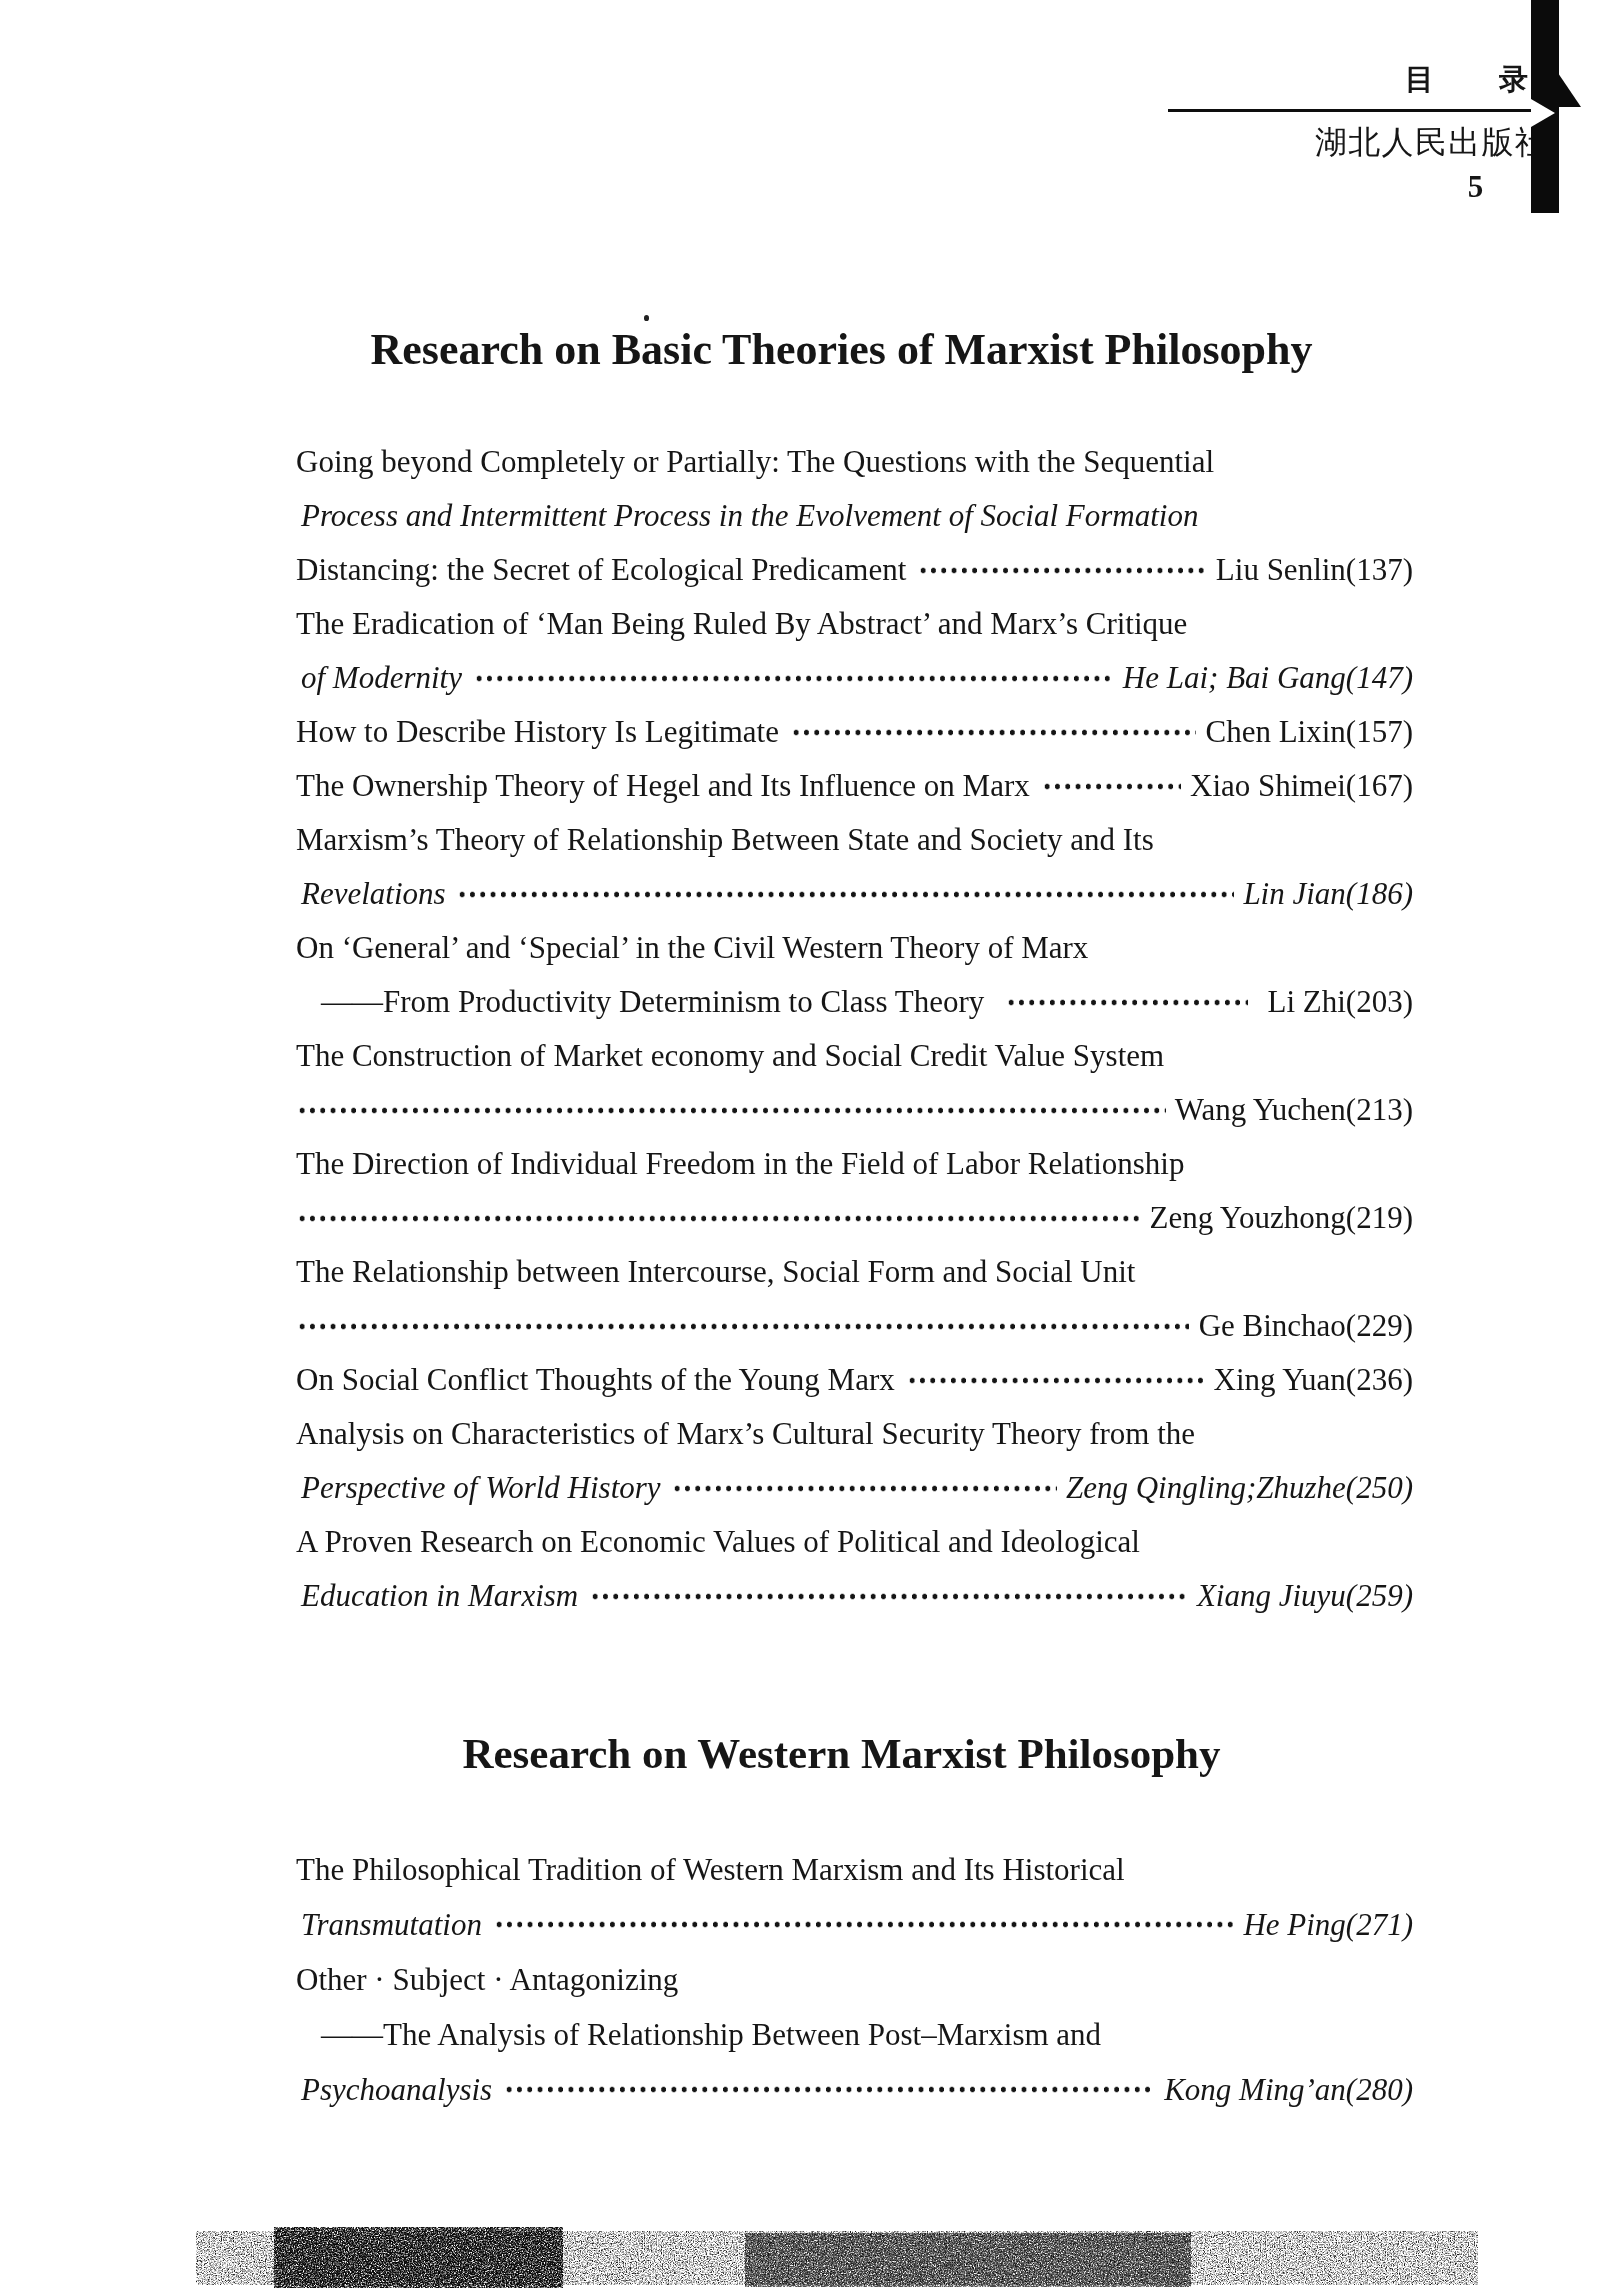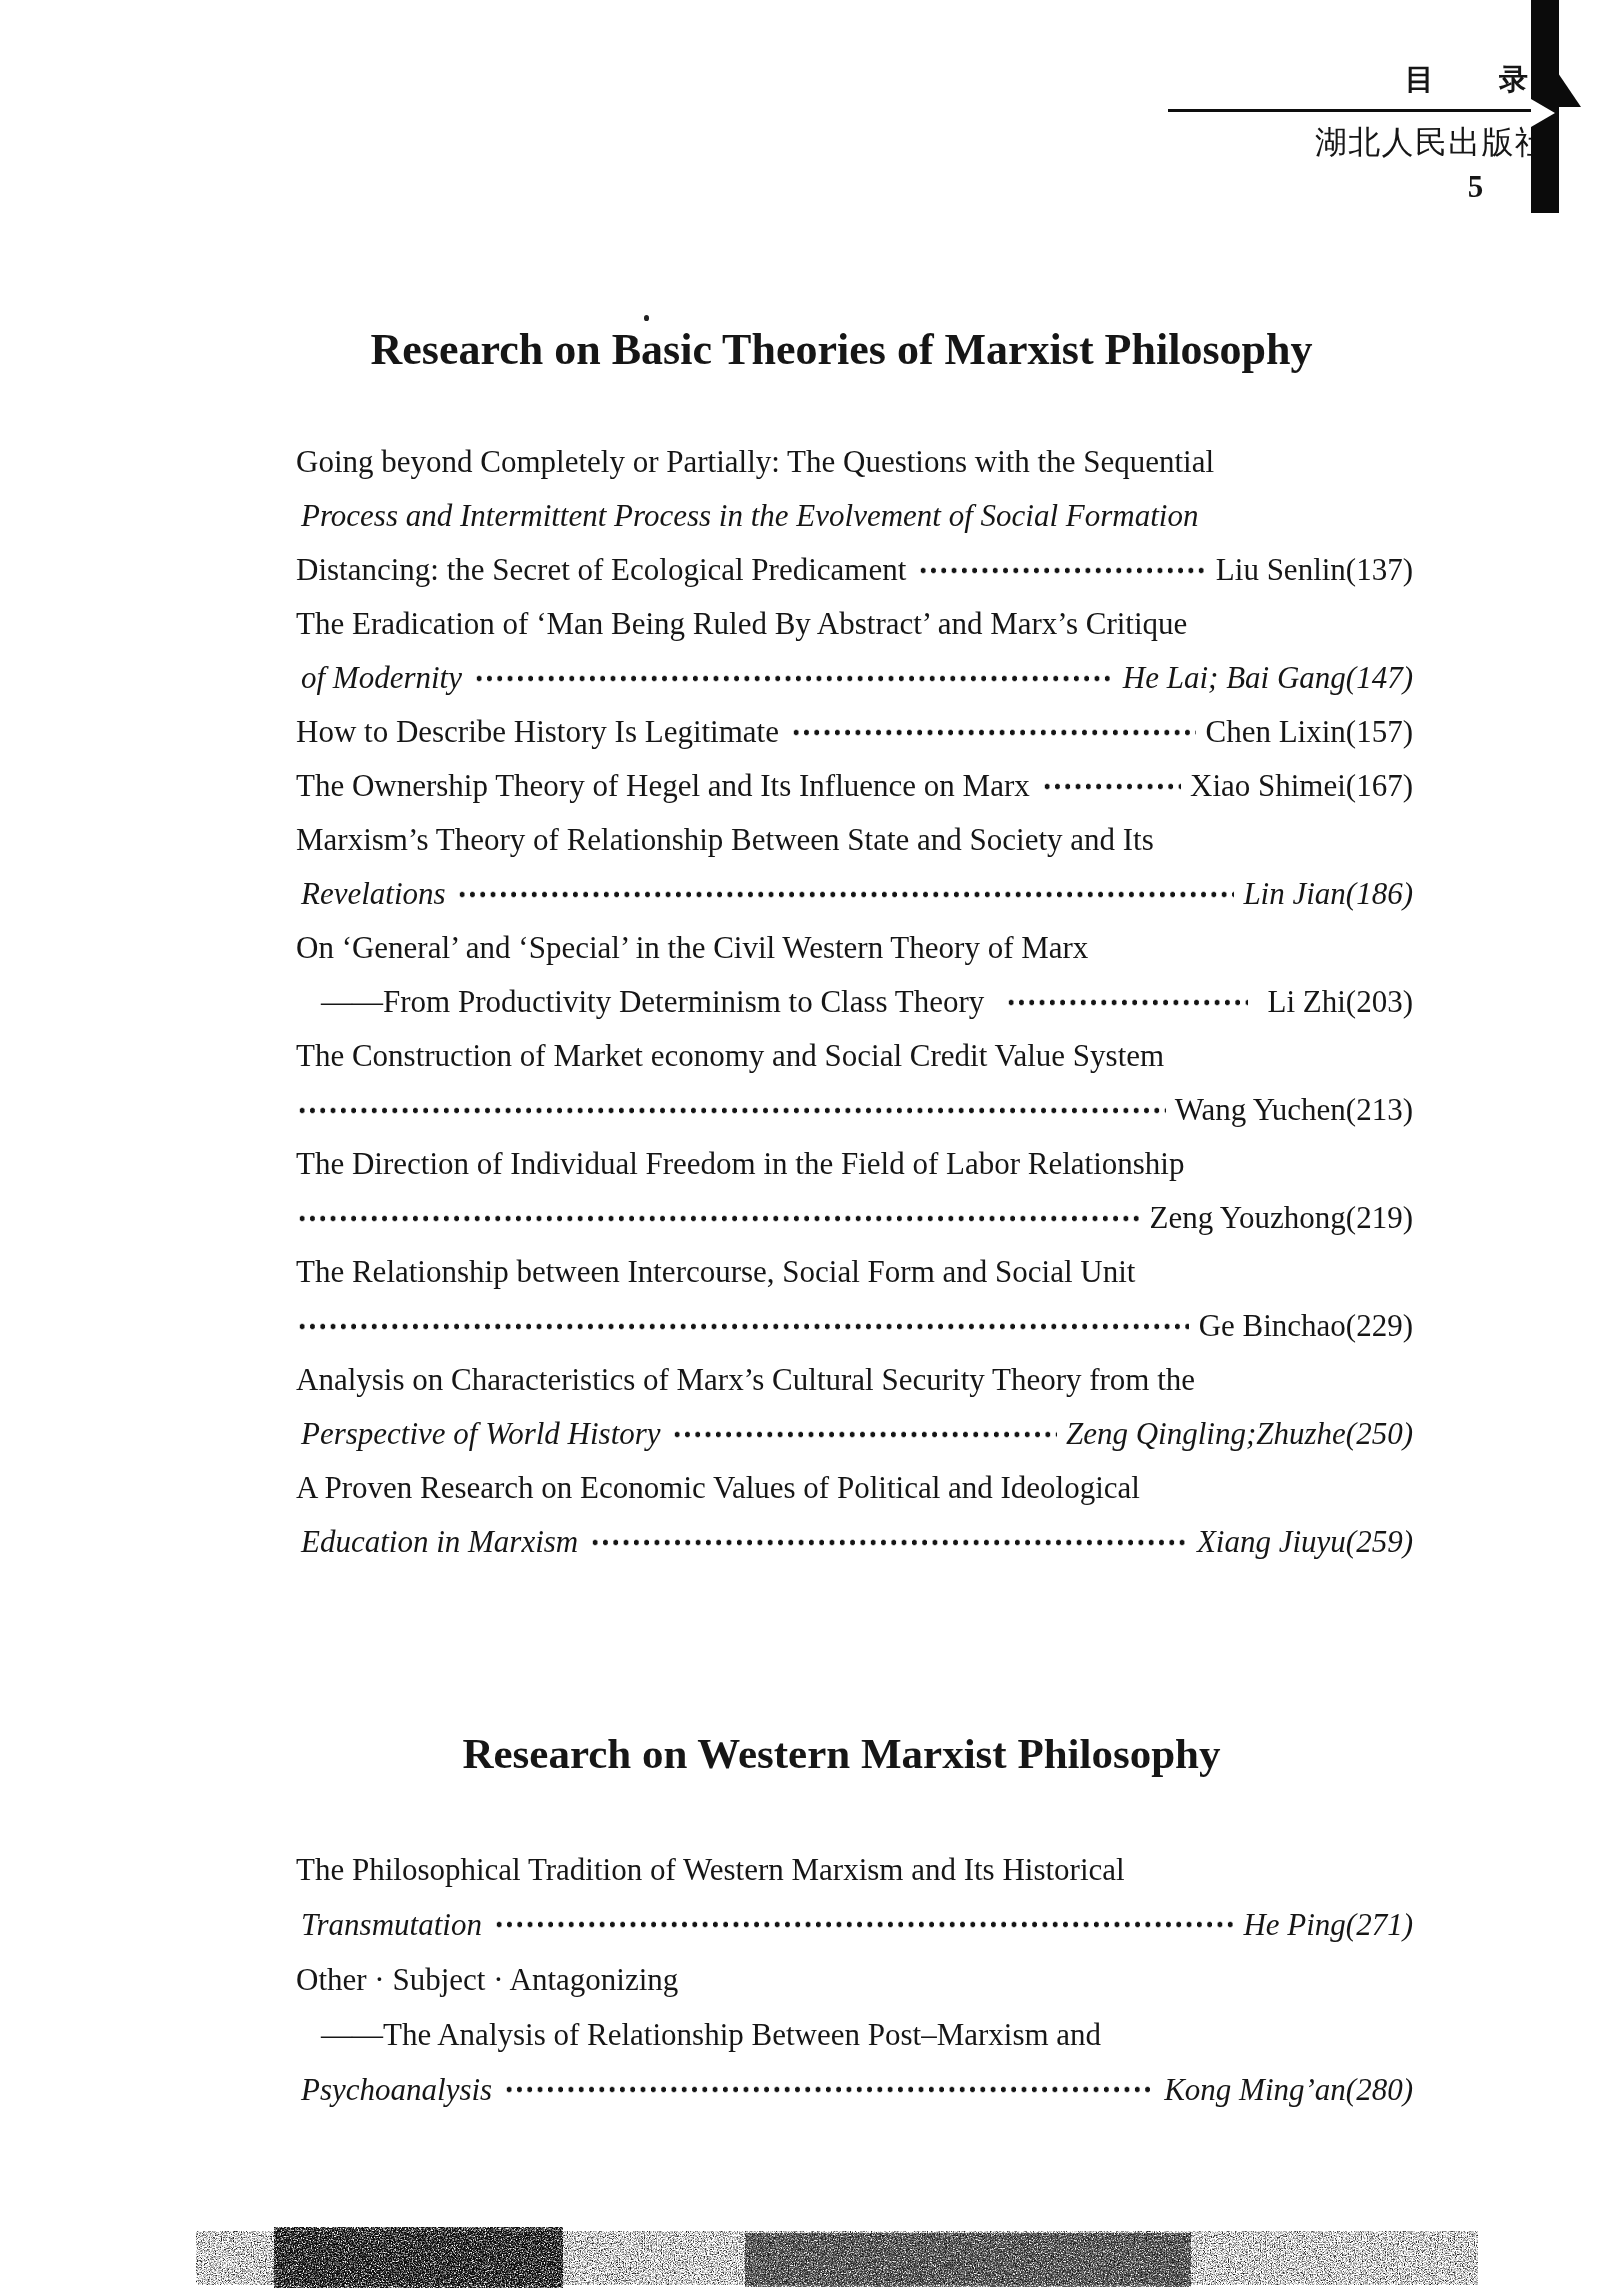--- a/index.html
+++ b/index.html
@@ -177,20 +177,25 @@
         <span class="leader"></span>
         <span class="author">Zeng Youzhong(219)</span>
       </div>
       <div class="line indent-0">
         <span class="pre">The Relationship between Intercourse, Social Form and Social Unit</span>
       </div>
       <div class="line indent-0">
         <span class="pre"></span>
         <span class="leader"></span>
         <span class="author">Ge Binchao(229)</span>
+      </div>
+      <div class="line indent-0">
+        <span class="pre">On Social Conflict Thoughts of the Young Marx</span>
+        <span class="leader"></span>
+        <span class="author">Xing Yuan(236)</span>
       </div>
       <div class="line indent-0">
         <span class="pre">Analysis on Characteristics of Marx’s Cultural Security Theory from the</span>
       </div>
       <div class="line indent-1">
         <span class="pre">Perspective of World History</span>
         <span class="leader"></span>
         <span class="author">Zeng Qingling;Zhuzhe(250)</span>
       </div>
       <div class="line indent-0">

